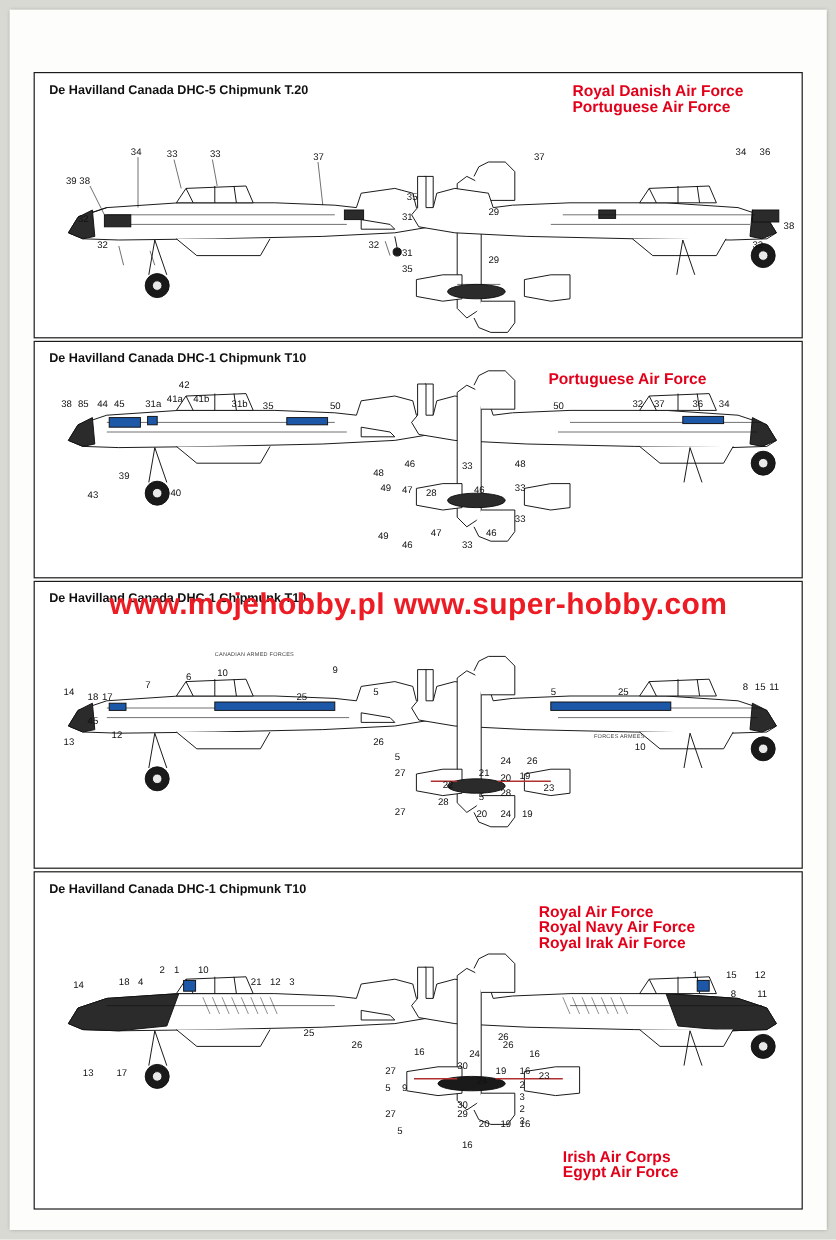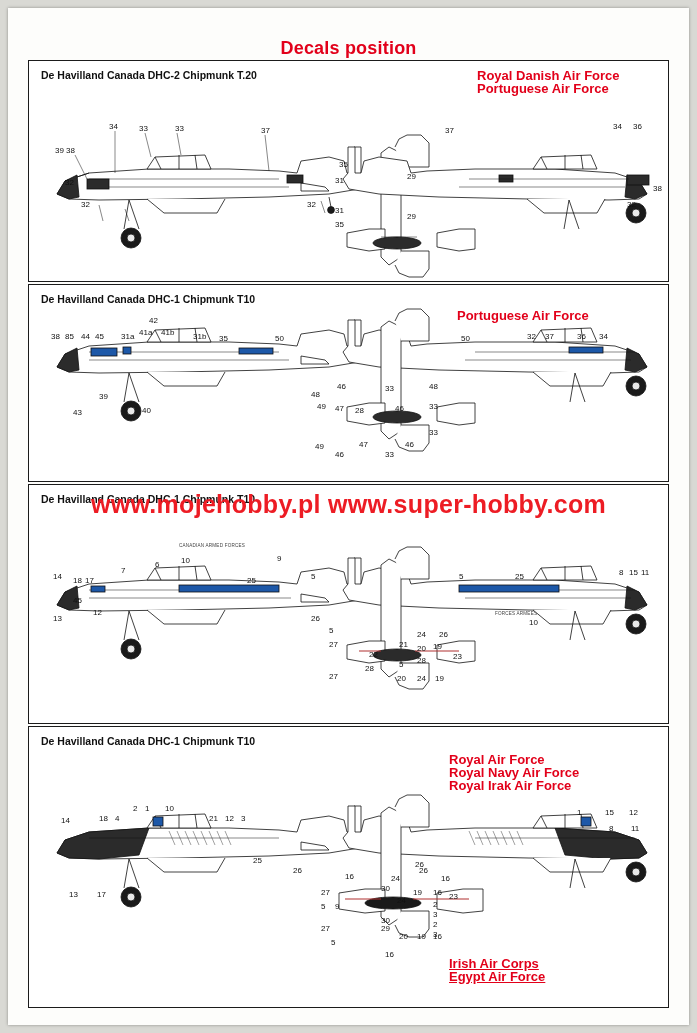--- a/index.html
+++ b/index.html
@@ -80,24 +80,23 @@
     line-height:6px;
     letter-spacing:.2px;
   }
   svg{position:absolute;left:0;top:0;overflow:visible;}
 </style>
 </head>
 <body>
 
 <div class="sheet">
 
-  <div class="page-title">Decals position</div>
 
   <div class="panel" id="panel1">
-    <div class="p-title">De Havilland Canada DHC-2 Chipmunk T.20</div>
+    <div class="p-title">De Havilland Canada DHC-5 Chipmunk T.20</div>
     <div class="p-forces" style="left:448px;top:8px;">Royal Danish Air Force
 Portuguese Air Force</div>
 
     <svg width="641" height="222">
       <g stroke="#111" fill="none" stroke-width="0.8">
 
         <path d="M28,133 L36,120 L60,112 L120,108 L200,108 L250,110 L268,112 L272,100 L300,96 L315,100 L318,112 L325,112 L325,86 L332,86 L332,112 L336,118 L330,128 L300,133 L240,136 L150,138 L70,139 L40,138 Z" fill="#ffffff"></path>
         <path d="M36,120 L60,112"></path>
 
         <path d="M28,133 L36,120 L48,114 L50,136 L40,138 Z" fill="#2b2b2b" stroke="#111"></path>
@@ -347,21 +346,21 @@
     <div class="num" style="left:336px;top:180px;">28</div>
     <div class="num" style="left:340px;top:166px;">22</div>
     <div class="num" style="left:388px;top:172px;">28</div>
   </div>
 
   <div class="panel" id="panel4">
     <div class="p-title">De Havilland Canada DHC-1 Chipmunk T10</div>
     <div class="p-forces" style="left:420px;top:26px;">Royal  Air Force
 Royal Navy Air Force
 Royal Irak Air Force</div>
-    <div class="p-forces" style="left:420px;top:230px;text-decoration:underline;">Irish Air Corps
+    <div class="p-forces" style="left:440px;top:230px;">Irish Air Corps
 Egypt Air Force</div>
 
     <svg width="641" height="282">
       <g stroke="#111" fill="none" stroke-width="0.8">
         <path d="M28,126 L36,113 L60,105 L120,101 L200,101 L250,103 L268,105 L272,93 L300,89 L315,93 L318,105 L325,105 L325,79 L332,79 L332,105 L336,111 L330,121 L300,126 L240,129 L150,131 L70,132 L40,131 Z" fill="#ffffff"></path>
         <path d="M28,126 L36,113 L60,105 L120,101 L110,128 L70,132 L40,131 Z" fill="#2b2b2b"></path>
         <path d="M118,101 L126,89 L176,87 L182,101 Z" fill="#ffffff"></path>
         <path d="M126,89 L132,101 M150,87 L150,101 M166,87 L168,101"></path>
         <rect x="124" y="90" width="10" height="9" fill="#1d58a8"></rect>
         <path d="M60,111 L250,111" stroke-width="0.5"></path>

